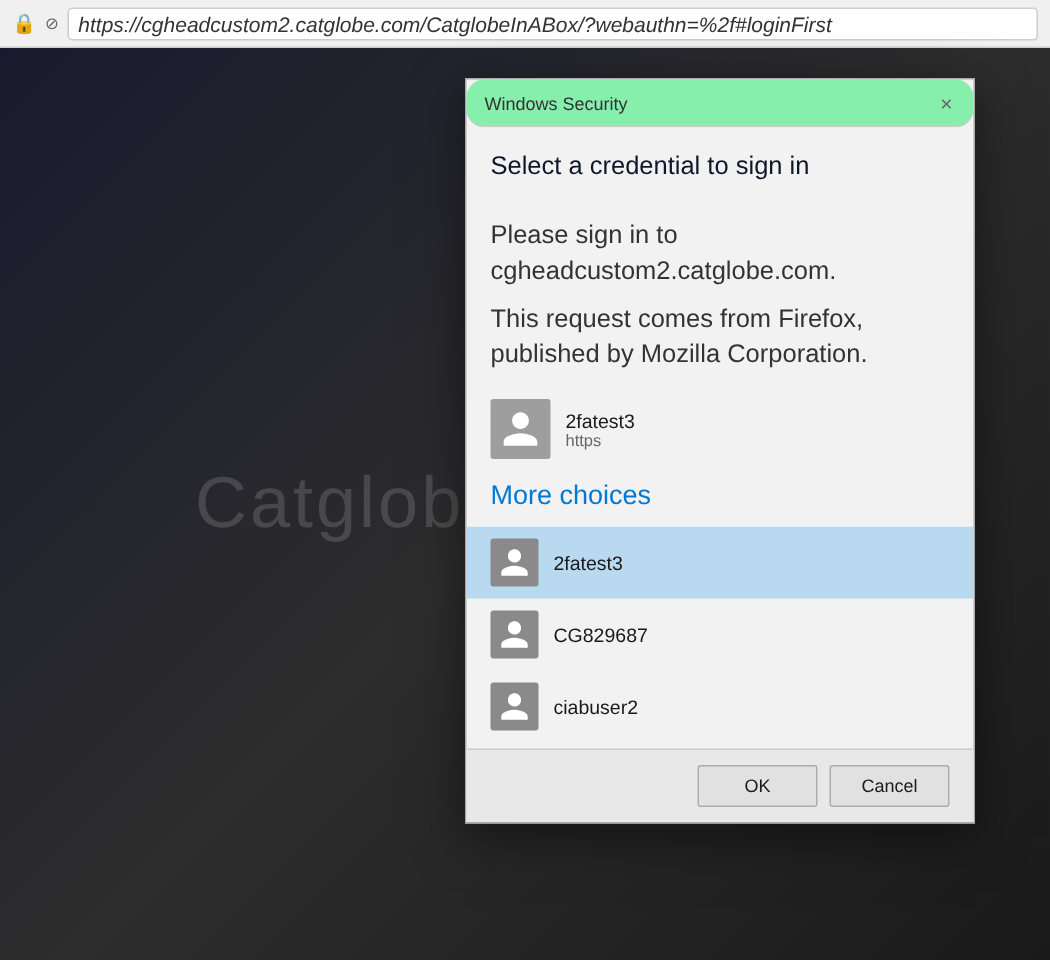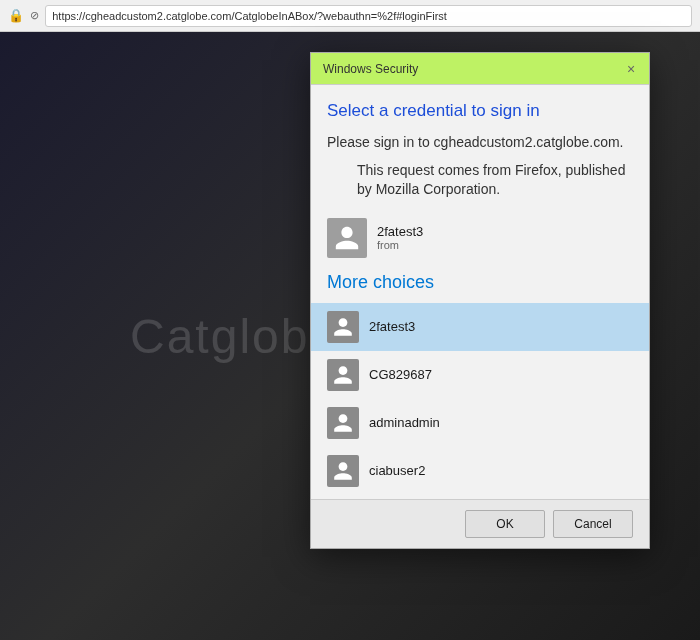--- a/index.html
+++ b/index.html
@@ -30,25 +30,26 @@
       color: #555;
       font-size: 13px;
     }
 
     .address-bar {
       flex: 1;
       height: 22px;
       background: white;
       border: 1px solid #ccc;
       border-radius: 3px;
-      font-size: 11px;
+      font-size: 14px;
       padding: 0 6px;
       display: flex;
       align-items: center;
       color: #333;
+      font-style: italic;
     }
 
     
     .page-bg {
       width: 700px;
       height: 608px;
       background: linear-gradient(135deg, #1a1a2e 0%, #2d2d2d 50%, #1a1a1a 100%);
       position: relative;
       display: flex;
       align-items: center;
@@ -74,27 +75,28 @@
       transform: translateX(-40px);
       width: 340px;
       background: #f2f2f2;
       border: 1px solid #aaa;
       box-shadow: 0 8px 32px rgba(0,0,0,0.5);
       display: flex;
       flex-direction: column;
     }
 
     .dialog-titlebar {
-      background: #bef264;
+      background: #86efac;
       height: 32px;
       display: flex;
       align-items: center;
       justify-content: space-between;
       padding: 0 8px 0 12px;
       border-bottom: 1px solid #ccc;
+      border-radius: 12px;
     }
 
     .dialog-title {
       font-size: 12px;
       color: #333;
     }
 
     .close-btn {
       width: 20px;
       height: 20px;
@@ -107,38 +109,37 @@
       border: none;
       background: none;
     }
 
     .dialog-content {
       padding: 16px 16px 0 16px;
     }
 
     .dialog-heading {
       font-size: 17px;
-      color: #1d4ed8;
-      margin-bottom: 12px;
+      color: #0f172a;
+      margin-bottom: 24px;
       font-weight: 400;
     }
 
     .dialog-desc {
-      font-size: 14px;
+      font-size: 17px;
       color: #333;
       margin-bottom: 8px;
       line-height: 1.4;
     }
 
     .dialog-desc2 {
-      font-size: 14px;
+      font-size: 17px;
       color: #333;
       margin-bottom: 12px;
       line-height: 1.4;
-      margin-left: 30px;
     }
 
     
     .credential-primary {
       display: flex;
       align-items: center;
       gap: 10px;
       padding: 6px 0;
       margin-bottom: 8px;
     }
@@ -278,21 +279,21 @@
 
       
       <div class="credential-primary">
         <div class="avatar-icon">
           <svg viewBox="0 0 24 24" xmlns="http://www.w3.org/2000/svg">
             <path d="M12 12c2.7 0 4.8-2.1 4.8-4.8S14.7 2.4 12 2.4 7.2 4.5 7.2 7.2 9.3 12 12 12zm0 2.4c-3.2 0-9.6 1.6-9.6 4.8v2.4h19.2v-2.4c0-3.2-6.4-4.8-9.6-4.8z"></path>
           </svg>
         </div>
         <div class="cred-info">
           <span class="cred-name">2fatest3</span>
-          <span class="cred-sub">from</span>
+          <span class="cred-sub">https</span>
         </div>
       </div>
 
       
       <span class="more-choices">More choices</span>
 
       
       <div class="cred-list" id="cred-list">
           <div class="cred-item selected">
       <div class="avatar-small">
@@ -309,28 +310,20 @@
         </svg>
       </div>
       <span class="cred-item-name">CG829687</span>
     </div>
           <div class="cred-item">
       <div class="avatar-small">
         <svg viewBox="0 0 24 24" xmlns="http://www.w3.org/2000/svg" fill="white">
           <path d="M12 12c2.7 0 4.8-2.1 4.8-4.8S14.7 2.4 12 2.4 7.2 4.5 7.2 7.2 9.3 12 12 12zm0 2.4c-3.2 0-9.6 1.6-9.6 4.8v2.4h19.2v-2.4c0-3.2-6.4-4.8-9.6-4.8z"></path>
         </svg>
       </div>
-      <span class="cred-item-name">adminadmin</span>
-    </div>
-          <div class="cred-item">
-      <div class="avatar-small">
-        <svg viewBox="0 0 24 24" xmlns="http://www.w3.org/2000/svg" fill="white">
-          <path d="M12 12c2.7 0 4.8-2.1 4.8-4.8S14.7 2.4 12 2.4 7.2 4.5 7.2 7.2 9.3 12 12 12zm0 2.4c-3.2 0-9.6 1.6-9.6 4.8v2.4h19.2v-2.4c0-3.2-6.4-4.8-9.6-4.8z"></path>
-        </svg>
-      </div>
       <span class="cred-item-name">ciabuser2</span>
     </div>
         </div>
     </div>
 
     <div class="dialog-footer">
       <button class="btn">OK</button>
       <button class="btn">Cancel</button>
     </div>
   </div>

